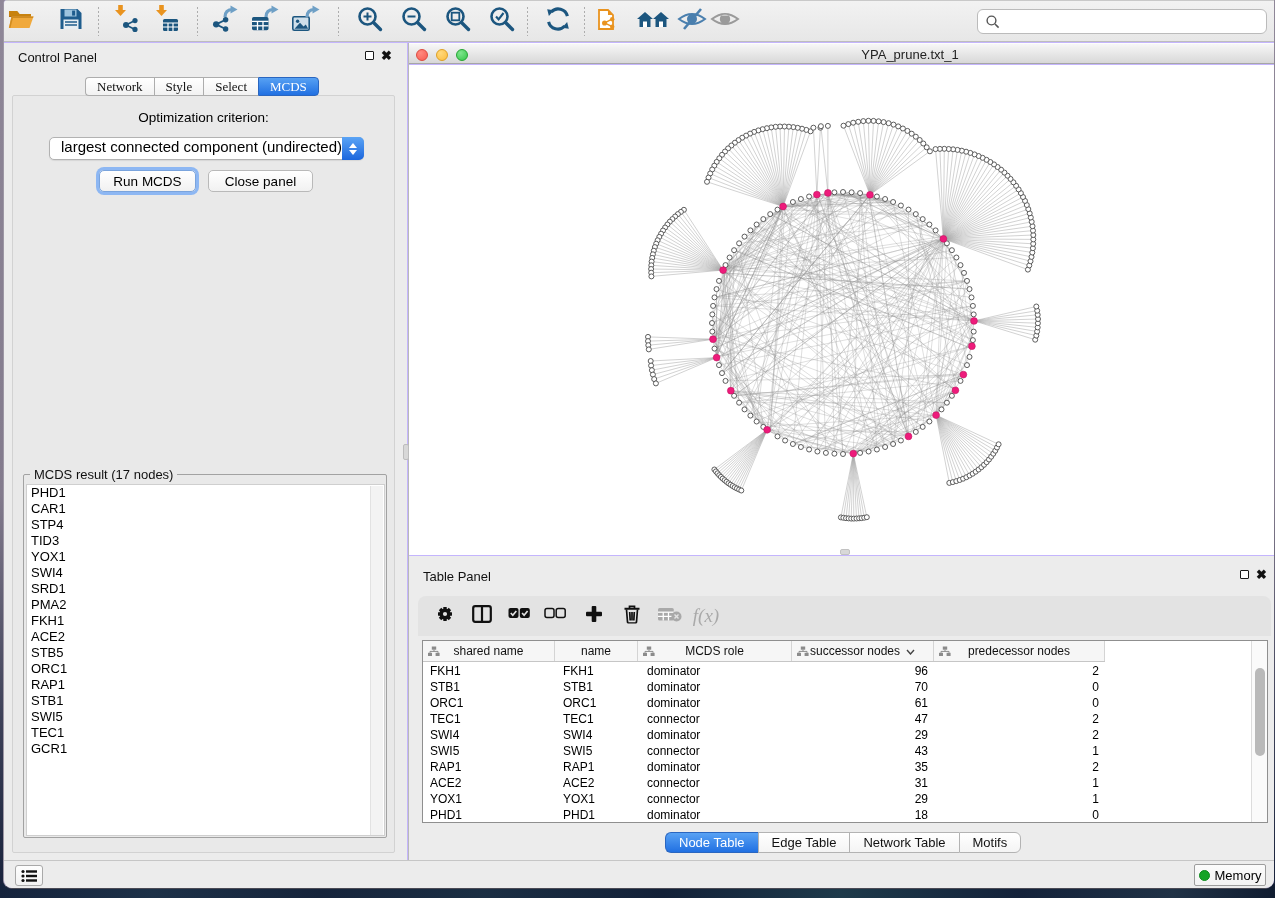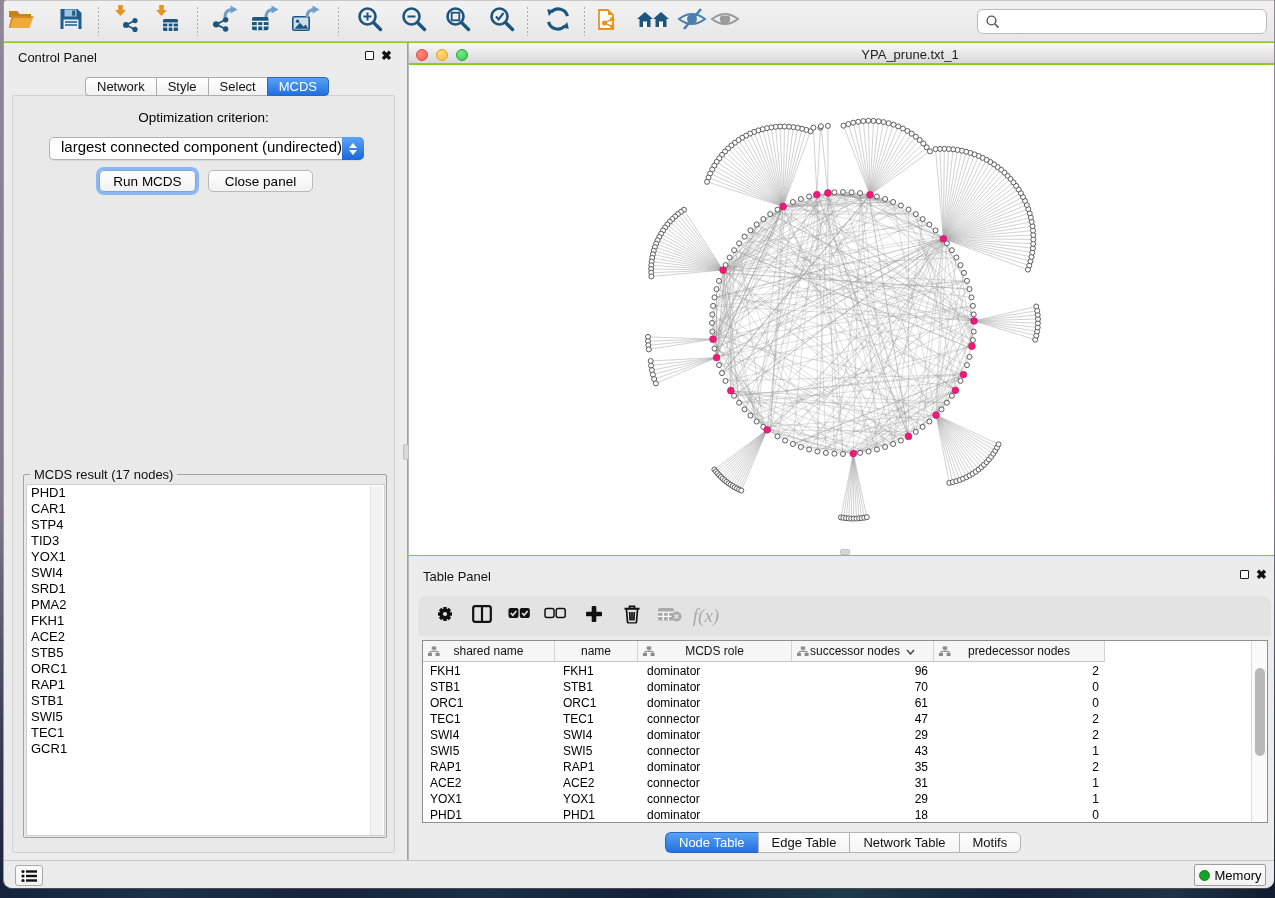--- a/index.html
+++ b/index.html
@@ -4,21 +4,21 @@
 <style>
   * { margin:0; padding:0; box-sizing:border-box; }
   html,body { width:1275px; height:898px; overflow:hidden; }
   body { font-family:"Liberation Sans", sans-serif; position:relative;
          background:linear-gradient(180deg,#8f8798 0%,#837b8d 55%,#3d4158 80%,#16203a 100%); }
   .wallpaper-bottom { position:absolute; left:0; right:0; bottom:0; height:14px;
      background:linear-gradient(90deg,#15233c 0%,#1d3148 12%,#16243b 25%,#27455257 38%,#132138 52%,#1e3a4a 66%,#14223a 80%,#203246 92%,#101c30 100%), #15233c;
      }
 
   .app-window { position:absolute; left:3px; top:0; width:1271px; height:889px;
-      background:#84cc16; border-radius:4px 0 9px 9px; overflow:hidden;
+      background:#c4b5fd; border-radius:4px 0 9px 9px; overflow:hidden;
       border-left:1px solid #9d97a4; border-bottom:1px solid #4a4a55; }
 
   
   .toolbar { position:absolute; left:0; top:0; width:100%; height:42px;
       background:linear-gradient(180deg,#f2f2f2,#e7e7e7);
       border-top:1px solid #c9c9c9; border-bottom:1px solid #bdbdbd; }
   .tb-icon { position:absolute; top:50%; transform:translate(-50%,-50%); display:flex; align-items:center; justify-content:center; }
   .tb-sep { position:absolute; top:6px; height:29px; width:1px;
       background-image:linear-gradient(#adadad 55%, transparent 45%); background-size:1px 4px; }
   .searchbox { position:absolute; left:973px; top:8px; width:290px; height:25px;
@@ -26,21 +26,21 @@
 
   
   .control-panel { position:absolute; left:0px; top:43px; width:403px; height:819px; background:#ececec; }
   .cp-title { position:absolute; left:14px; top:7px; font-size:13px; color:#111; }
   .panel-float-btn { position:absolute; width:9px; height:9px; border:1.5px solid #1a1a1a; border-radius:1px; background:#fff;}
   .panel-close-btn { position:absolute; font-size:13px; font-weight:bold; color:#111; line-height:10px;}
   .cp-tabpane { position:absolute; left:8px; top:52px; width:383px; height:758px;
       border:1px solid #d2d2d2; background:#e9e9e9; border-radius:2px;}
   .cp-tabs { position:absolute; left:72px; top:-19px; height:19px; display:flex; }
   .cp-tab { height:19px; padding:0 11px; font-size:13px; color:#111; background:linear-gradient(#ffffff,#f2f2f2);
-      border:1px solid #adadad; border-right:none; display:flex; align-items:center; justify-content:center; }
+      border:1px solid #adadad; border-right:none; display:flex; align-items:center; justify-content:center;font-family:Liberation Serif, serif; }
   .cp-tab:first-child { border-radius:4px 0 0 4px; }
   .cp-tab:last-child { border-radius:0 4px 4px 0; border-right:1px solid #adadad; }
   .cp-tab.selected { background:linear-gradient(#57a1f3,#2170e2); color:#fff; border-color:#2a66c0; }
   .opt-label { position:absolute; left:0; top:14px; width:100%; text-align:center; font-size:13.5px; color:#000; }
   .dropdown { position:absolute; left:36px; top:41px; width:315px; height:23px; background:#fff;
       border:1px solid #b2b2b2; border-radius:5px; font-size:15px; color:#000;
       display:flex; align-items:flex-start; padding-left:11px; box-shadow:0 1px 1px rgba(0,0,0,.08);}
   .dropdown .cap { position:absolute; right:-1px; top:-1px; width:22px; height:23px; border-radius:0 5px 5px 0;
       background:linear-gradient(#5ba4f5,#1b66dd); display:flex; flex-direction:column; align-items:center; justify-content:center; gap:2px;}
   .dropdown .cap .up { width:0;height:0;border-left:4px solid transparent;border-right:4px solid transparent;border-bottom:5px solid #fff;}

